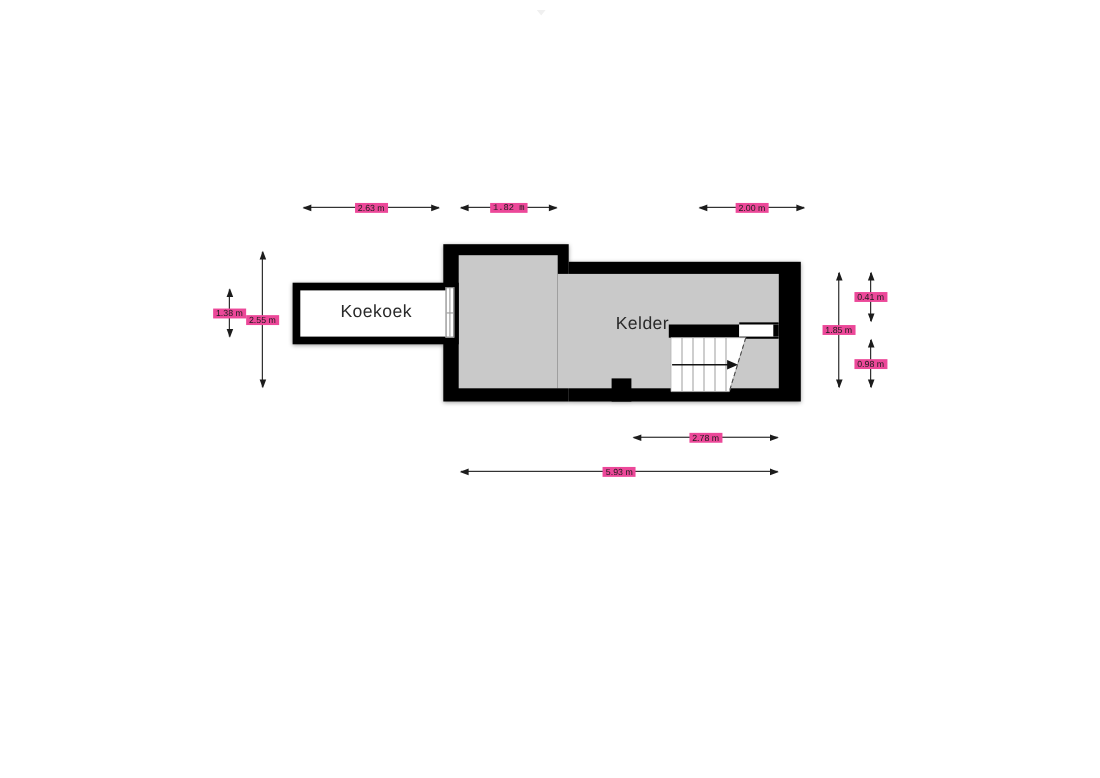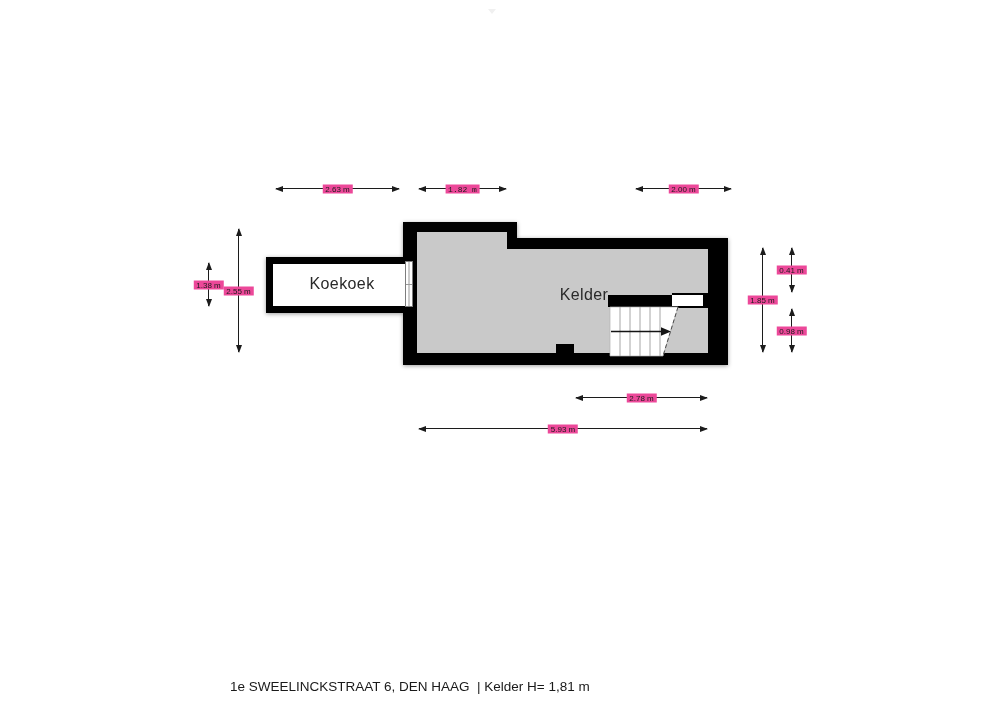--- a/index.html
+++ b/index.html
@@ -192,15 +192,14 @@
     <span class="arr-d"></span>
     <span class="dlabel">0.41 m</span>
   </div>
   <div class="dim dim-v" style="left:787px; top:308px; height:45px;text-align:center;">
     <span class="dline"></span>
     <span class="arr-u"></span>
     <span class="arr-d"></span>
     <span class="dlabel">0.98 m</span>
   </div>
 
-  <div class="footer-title">1e SWEELINCKSTRAAT 6, DEN HAAG  | Kelder H= 1,81 m</div>
 
 </div>
 
 </body></html>

